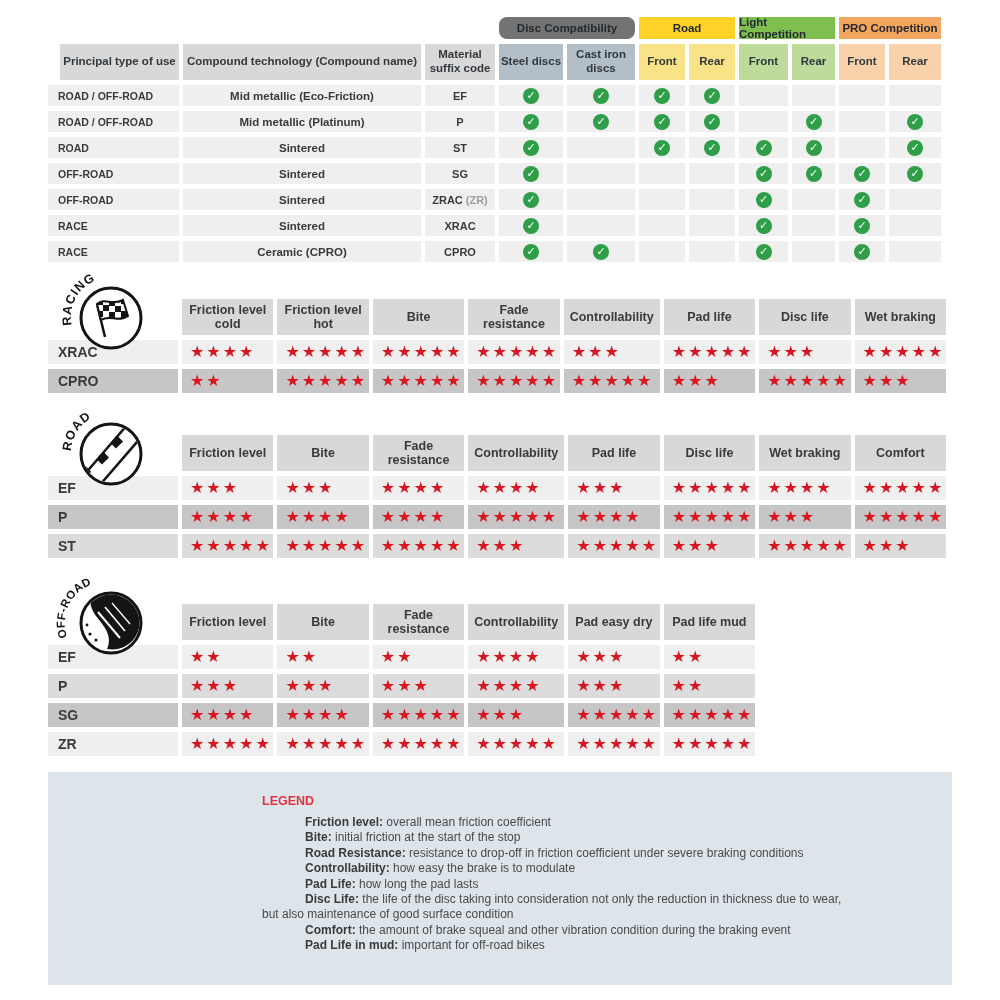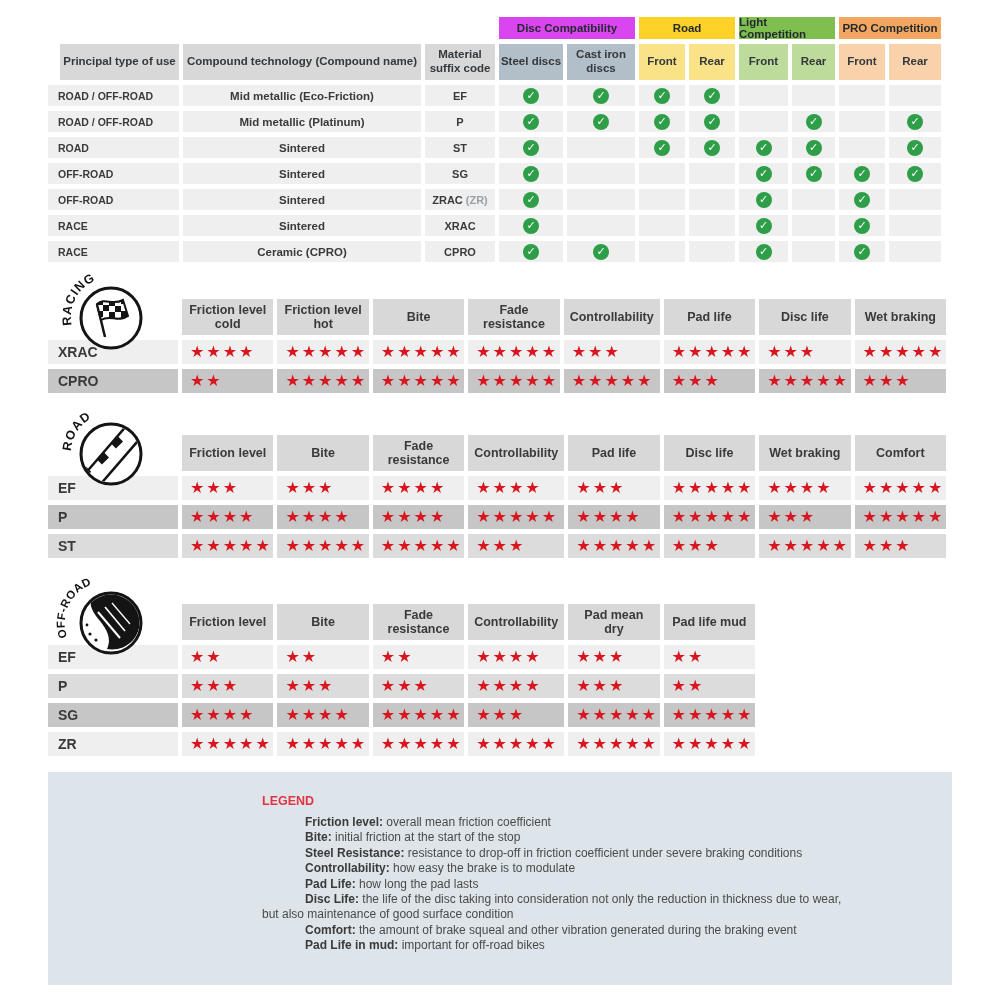--- a/index.html
+++ b/index.html
@@ -42,21 +42,21 @@
   .legend-line{font-size:12px;line-height:15.4px;color:#4a4a49;}
   .legend-term{font-weight:bold;color:#3a3a39;padding-left:43px;}
   .legend-desc{white-space:pre-line;}
 </style>
 </head>
 <body>
 
 <div class="page">
 
   <div class="compat-table">
-      <div class="grp" style="grid-area: 1 / 4 / auto / span 2; background: #d946ef;">Disc Compatibility</div>
+      <div class="grp" style="grid-area: 1 / 4 / auto / span 2; background: #737373; border-radius: 8px;">Disc Compatibility</div>
       <div class="grp" style="grid-area: 1 / 6 / auto / span 2; background: rgb(255, 210, 39);">Road</div>
       <div class="grp" style="grid-area: 1 / 8 / auto / span 2; background: rgb(127, 191, 80);">Light Competition</div>
       <div class="grp" style="grid-area: 1 / 10 / auto / span 2; background: rgb(243, 166, 96);">PRO Competition</div>
       <div class="sub colhdr" style="grid-area: 2 / 1; margin-left: 12px;">Principal type of use</div>
       <div class="sub colhdr" style="grid-area: 2 / 2;">Compound technology (Compound name)</div>
       <div class="sub colhdr" style="grid-area: 2 / 3;">Material suffix code</div>
       <div class="sub" style="grid-area: 2 / 4; background: rgb(178, 190, 200);">Steel discs</div>
       <div class="sub" style="grid-area: 2 / 5; background: rgb(178, 190, 200);">Cast iron discs</div>
       <div class="sub" style="grid-area: 2 / 6; background: rgb(250, 226, 135);">Front</div>
       <div class="sub" style="grid-area: 2 / 7; background: rgb(250, 226, 135);">Rear</div>
@@ -436,21 +436,21 @@
       </g>
       <text font-size="11.5" font-weight="bold" fill="#141414" letter-spacing="0.5" font-family="Liberation Sans, sans-serif">
         <textPath href="#arc-offroad" startOffset="2">OFF-ROAD</textPath>
       </text>
     </svg>
     <div class="rating-table rt-6" style="grid-template-rows: 36px repeat(4, 24px);">
         <div class="rhdr" style="grid-area: 1 / 2;">Friction level</div>
         <div class="rhdr" style="grid-area: 1 / 3;">Bite</div>
         <div class="rhdr" style="grid-area: 1 / 4;">Fade resistance</div>
         <div class="rhdr" style="grid-area: 1 / 5;">Controllability</div>
-        <div class="rhdr" style="grid-area: 1 / 6;">Pad mean dry</div>
+        <div class="rhdr" style="grid-area: 1 / 6;">Pad easy dry</div>
         <div class="rhdr" style="grid-area: 1 / 7;">Pad life mud</div>
         <div class="rlabel sh-light" style="grid-area: 2 / 1;">EF</div>
         <div class="stars-cell sh-light" style="grid-area: 2 / 2;">
           <span class="stars">★★</span>
         </div>
         <div class="stars-cell sh-light" style="grid-area: 2 / 3;">
           <span class="stars">★★</span>
         </div>
         <div class="stars-cell sh-light" style="grid-area: 2 / 4;">
           <span class="stars">★★</span>
@@ -522,23 +522,23 @@
           <span class="stars">★★★★★</span>
         </div>
       </div>
   </section>
 
   <div class="legend-panel">
     <div class="legend-title">LEGEND</div>
     <div class="legend-entries">
         <div class="legend-line"><span class="legend-term">Friction level:</span><span class="legend-desc"> overall mean friction coefficient</span></div>
         <div class="legend-line"><span class="legend-term">Bite:</span><span class="legend-desc"> initial friction at the start of the stop</span></div>
-        <div class="legend-line"><span class="legend-term">Steel Resistance:</span><span class="legend-desc"> resistance to drop-off in friction coefficient under severe braking conditions</span></div>
+        <div class="legend-line"><span class="legend-term">Road Resistance:</span><span class="legend-desc"> resistance to drop-off in friction coefficient under severe braking conditions</span></div>
         <div class="legend-line"><span class="legend-term">Controllability:</span><span class="legend-desc"> how easy the brake is to modulate</span></div>
         <div class="legend-line"><span class="legend-term">Pad Life:</span><span class="legend-desc"> how long the pad lasts</span></div>
         <div class="legend-line"><span class="legend-term">Disc Life:</span><span class="legend-desc"> the life of the disc taking into consideration not only the reduction in thickness due to wear,
 but also maintenance of good surface condition</span></div>
-        <div class="legend-line"><span class="legend-term">Comfort:</span><span class="legend-desc"> the amount of brake squeal and other vibration generated during the braking event</span></div>
+        <div class="legend-line"><span class="legend-term">Comfort:</span><span class="legend-desc"> the amount of brake squeal and other vibration condition during the braking event</span></div>
         <div class="legend-line"><span class="legend-term">Pad Life in mud:</span><span class="legend-desc"> important for off-road bikes</span></div>
       </div>
   </div>
 
 </div>
 
 </body></html>

